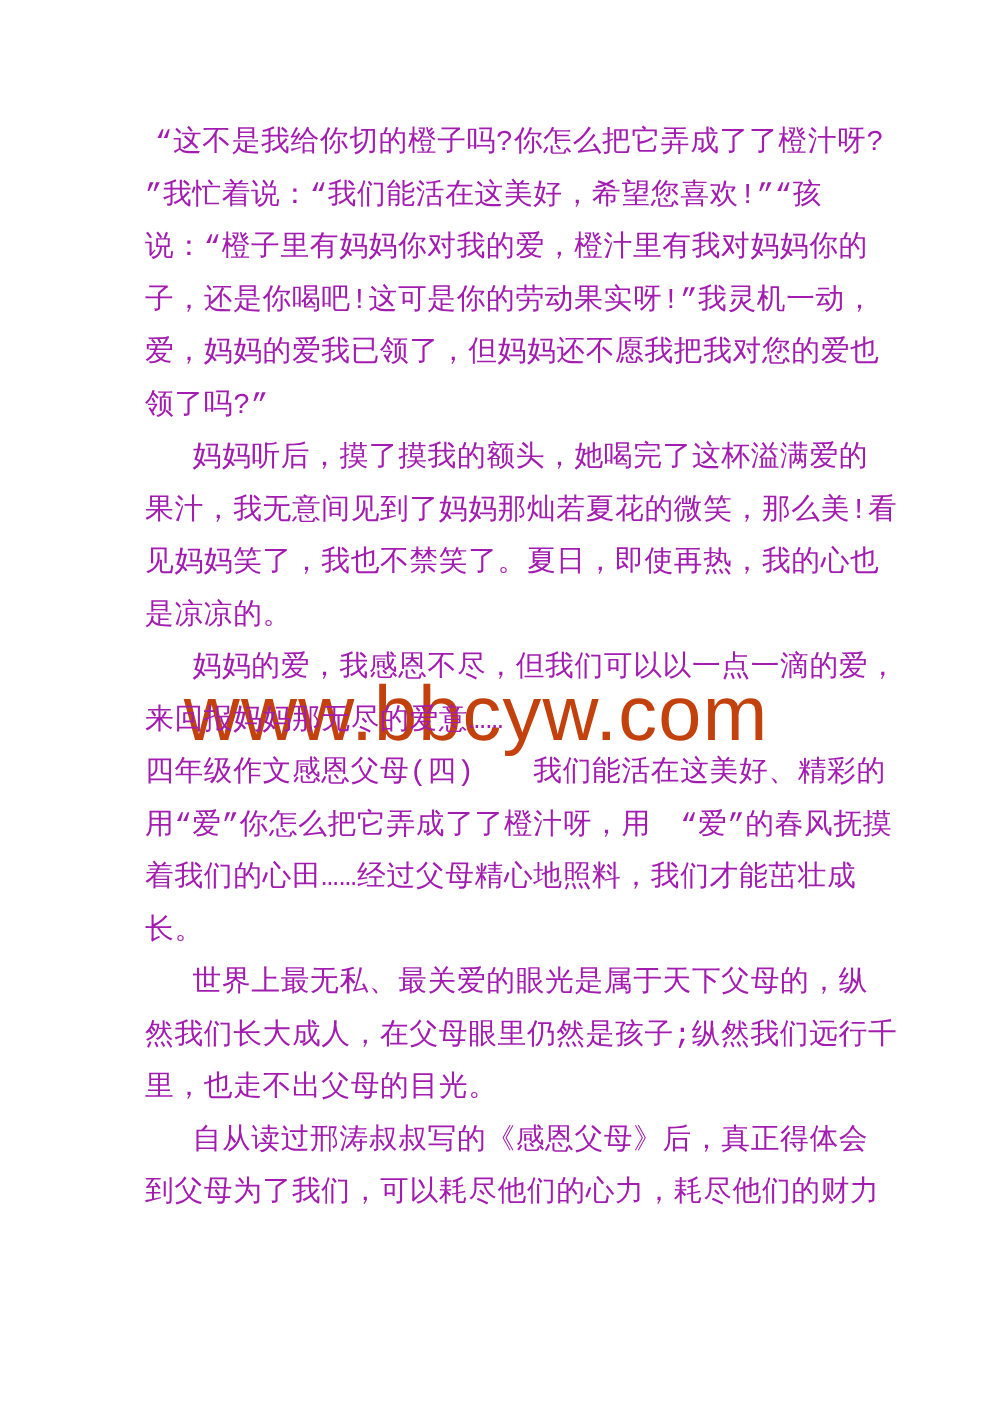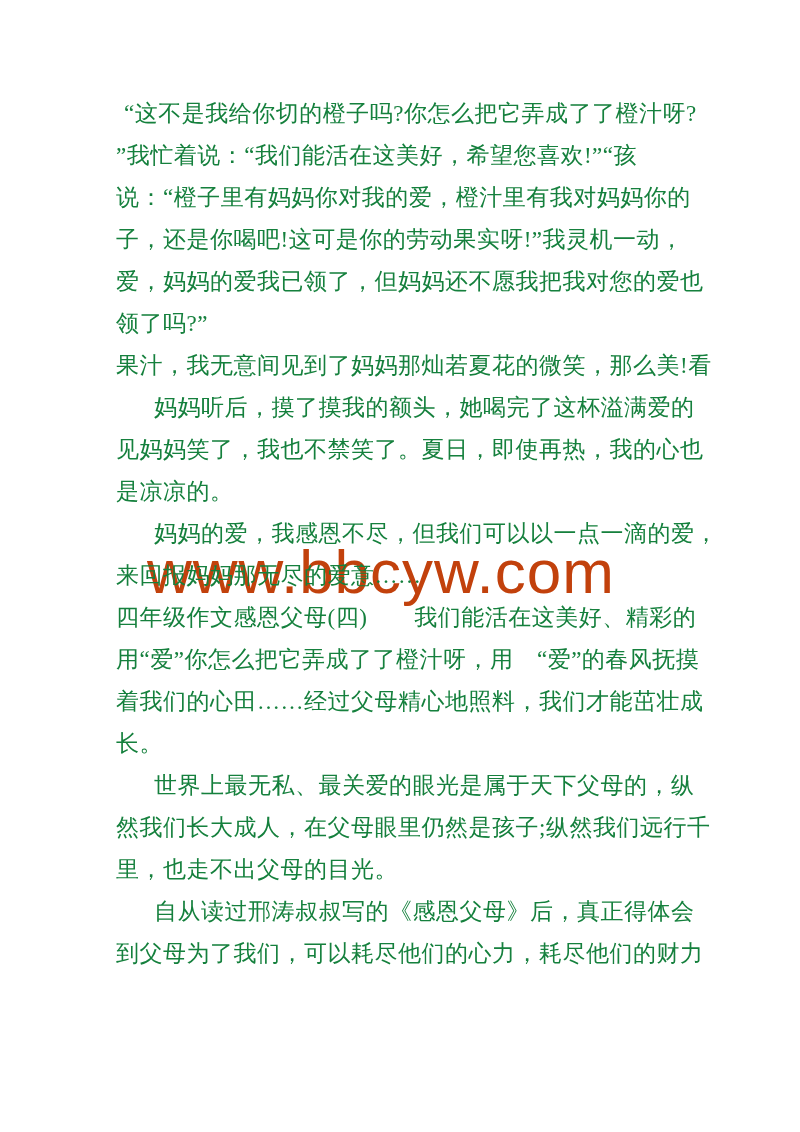--- a/index.html
+++ b/index.html
@@ -23,23 +23,24 @@
     position: absolute;
     left: 116px;
     top: 93px;
     width: 578px;
     z-index: 1;
   }
   .text-line {
     font-size: 23px;
     line-height: 42px;
     height: 42px;
-    color: #15803d;
+    color: #a21caf;
     white-space: pre;
     letter-spacing: 0.5px;
+    font-family: Liberation Mono, monospace;
   }
   .indent-none  { margin-left: 0; }
   .indent-small { margin-left: 8px; }
   .indent-para  { margin-left: 38px; }
   .watermark {
     position: absolute;
     left: 147px;
     top: 536px;
     z-index: 0;
     font-family: "Liberation Sans", "DejaVu Sans", sans-serif;
@@ -56,22 +57,22 @@
 
 <div class="doc-page">
   <div class="watermark">www.bbcyw.com</div>
   <div class="text-block">
       <div class="text-line indent-small">“这不是我给你切的橙子吗?你怎么把它弄成了了橙汁呀?</div>
       <div class="text-line indent-none">”我忙着说：“我们能活在这美好，希望您喜欢!”“孩</div>
       <div class="text-line indent-none">说：“橙子里有妈妈你对我的爱，橙汁里有我对妈妈你的</div>
       <div class="text-line indent-none">子，还是你喝吧!这可是你的劳动果实呀!”我灵机一动，</div>
       <div class="text-line indent-none">爱，妈妈的爱我已领了，但妈妈还不愿我把我对您的爱也</div>
       <div class="text-line indent-none">领了吗?”</div>
+      <div class="text-line indent-para">妈妈听后，摸了摸我的额头，她喝完了这杯溢满爱的</div>
       <div class="text-line indent-none">果汁，我无意间见到了妈妈那灿若夏花的微笑，那么美!看</div>
-      <div class="text-line indent-para">妈妈听后，摸了摸我的额头，她喝完了这杯溢满爱的</div>
       <div class="text-line indent-none">见妈妈笑了，我也不禁笑了。夏日，即使再热，我的心也</div>
       <div class="text-line indent-none">是凉凉的。</div>
       <div class="text-line indent-para">妈妈的爱，我感恩不尽，但我们可以以一点一滴的爱，</div>
       <div class="text-line indent-none">来回报妈妈那无尽的爱意……</div>
       <div class="text-line indent-none">四年级作文感恩父母(四)　　我们能活在这美好、精彩的</div>
       <div class="text-line indent-none">用“爱”你怎么把它弄成了了橙汁呀，用　“爱”的春风抚摸</div>
       <div class="text-line indent-none">着我们的心田……经过父母精心地照料，我们才能茁壮成</div>
       <div class="text-line indent-none">长。</div>
       <div class="text-line indent-para">世界上最无私、最关爱的眼光是属于天下父母的，纵</div>
       <div class="text-line indent-none">然我们长大成人，在父母眼里仍然是孩子;纵然我们远行千</div>

